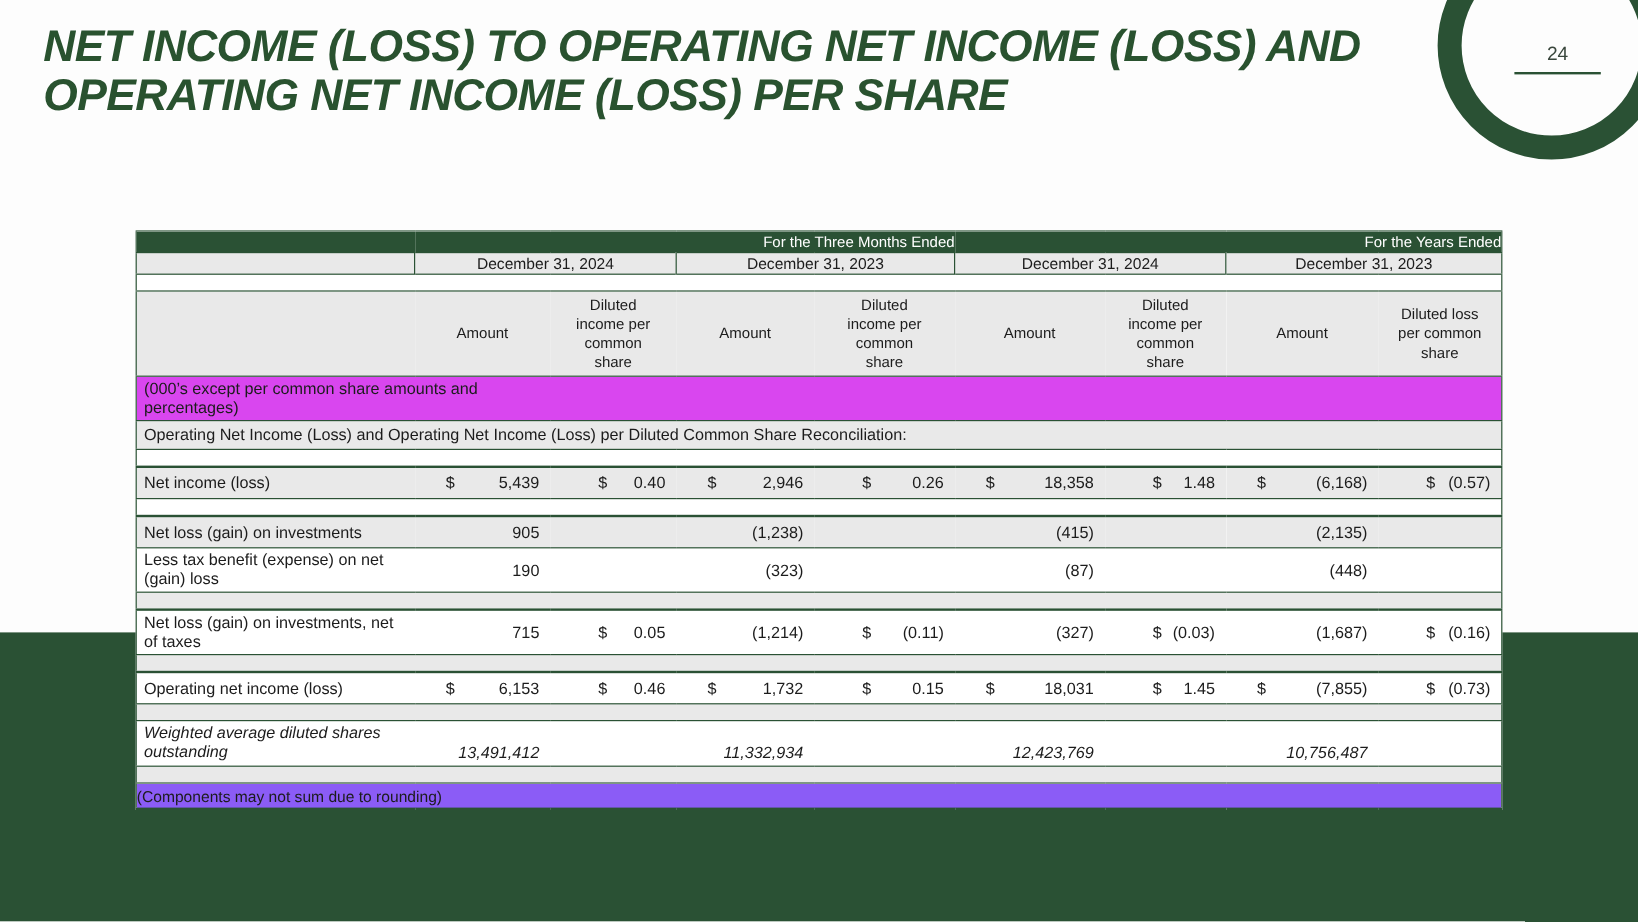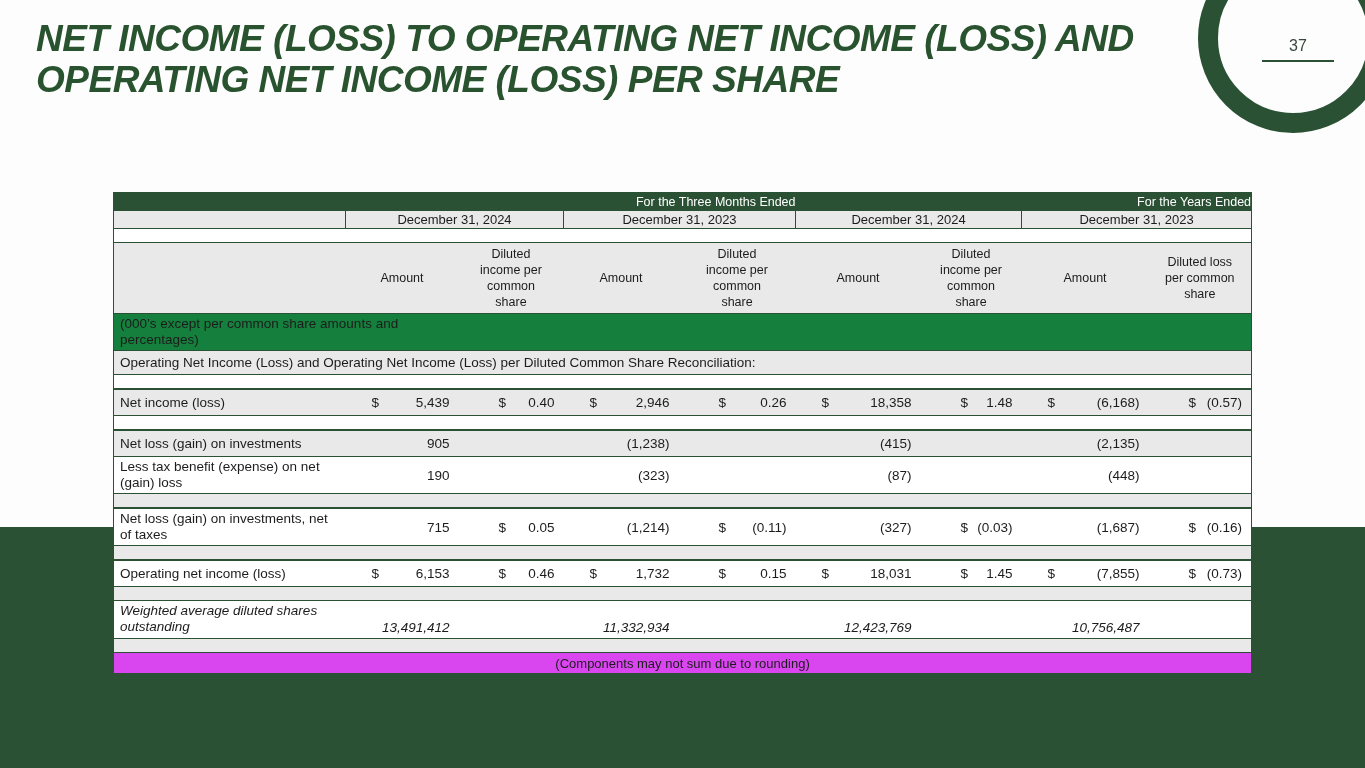--- a/index.html
+++ b/index.html
@@ -37,40 +37,40 @@
   }
   td{padding:0;vertical-align:middle;overflow:hidden;}
   tr{border-top:1px solid var(--green);border-bottom:1px solid var(--green);}
   tr.thick{border-top:2px solid var(--green);}
   tr.greenrow td{background:var(--green);color:#fff;text-align:right;font-size:12.5px;height:17px;}
   tr.daterow td{background:var(--gray);text-align:center;font-size:13px;height:17px;border-left:1px solid var(--green);}
   tr.daterow td:first-child{border-left:none;}
   tr.gapw td{height:13px;background:#fff;}
   tr.gapg td{height:13px;background:var(--gray);}
   tr.colheadrow td{background:var(--gray);text-align:center;font-size:12.5px;line-height:16px;height:70px;white-space:pre-line;}
-  tr.noterow td{background:#15803d;}
+  tr.noterow td{background:#d946ef;}
   .note-inner{max-width:305px;padding:2px 0 2px 6px;line-height:16px;}
   tr.sectionrow td{background:var(--gray);padding:3px 0 3px 6px;height:17px;text-align:left;}
-  tr.footerrow td{background:#d946ef;text-align:center;font-size:13px;height:20px;}
+  tr.footerrow td{background:#8b5cf6;text-align:left;font-size:13px;height:20px;}
   tr.data td{height:21px;}
   tr.rgray td{background:var(--gray);}
   tr.rwhite td{background:#fff;}
   tr.vbottom td{vertical-align:bottom;padding-bottom:3px;font-style:italic;}
   td.label{padding:2px 4px 2px 6px;text-align:left;line-height:16px;}
   .cellflex{display:flex;align-items:baseline;padding:0 9px 0 26px;}
   .cellflex.ps{padding-left:40px;}
   .cur{text-align:left;}
   .val{flex:1;text-align:right;}
 </style>
 </head>
 <body>
 
 <div class="green-band"></div>
 <div class="ring"></div>
-<div class="pagenum">37</div>
+<div class="pagenum">24</div>
 <div class="pagenum-line"></div>
 
 <div class="title">
     <div>NET INCOME (LOSS) TO OPERATING NET INCOME (LOSS) AND</div>
     <div>OPERATING NET INCOME (LOSS) PER SHARE</div>
   </div>
 
 <div class="tablewrap">
   <table>
     <colgroup>

